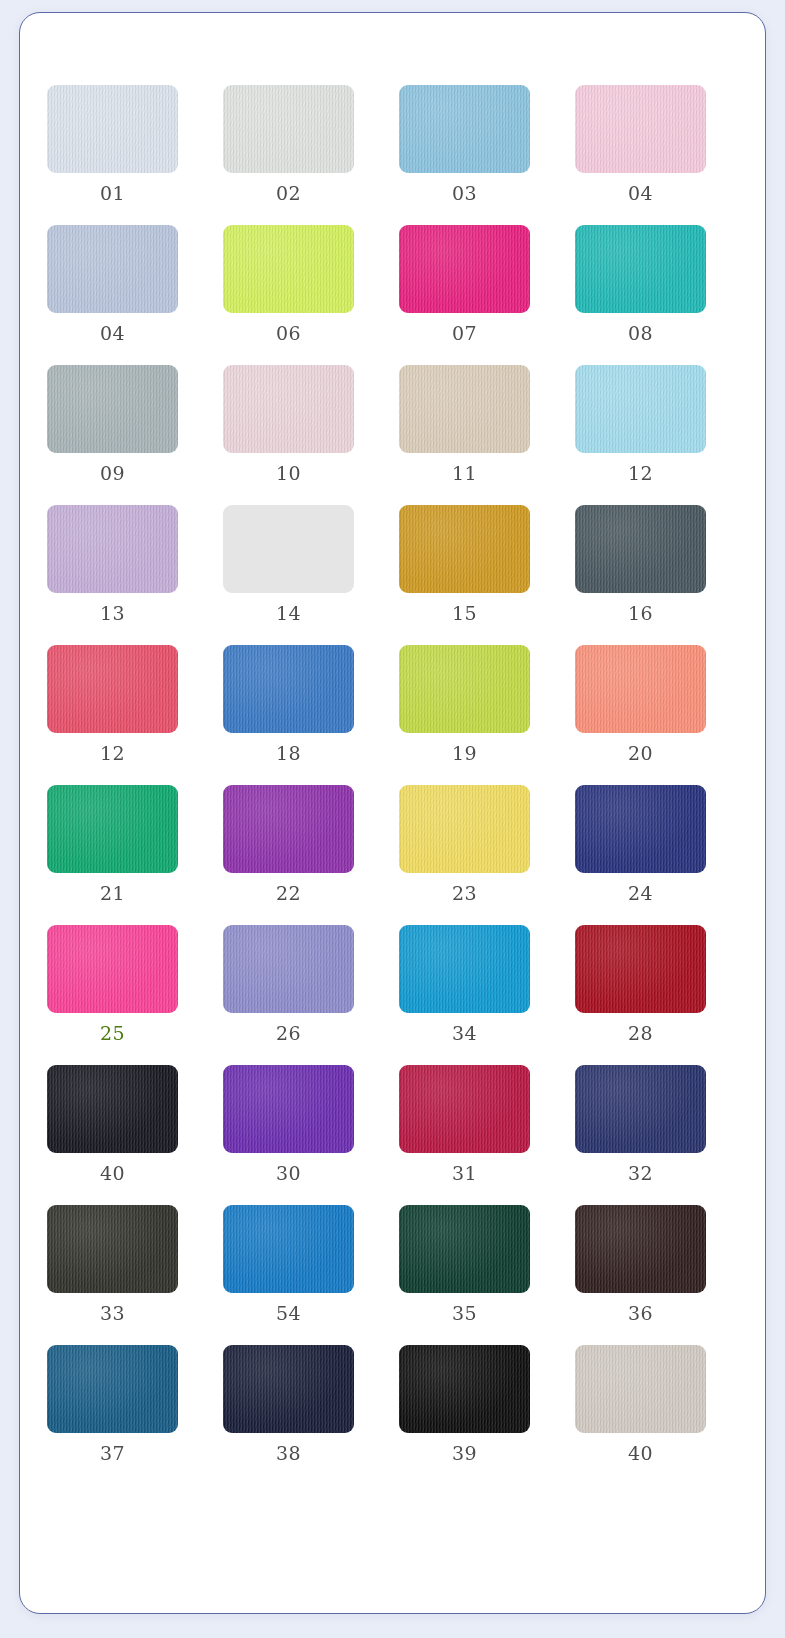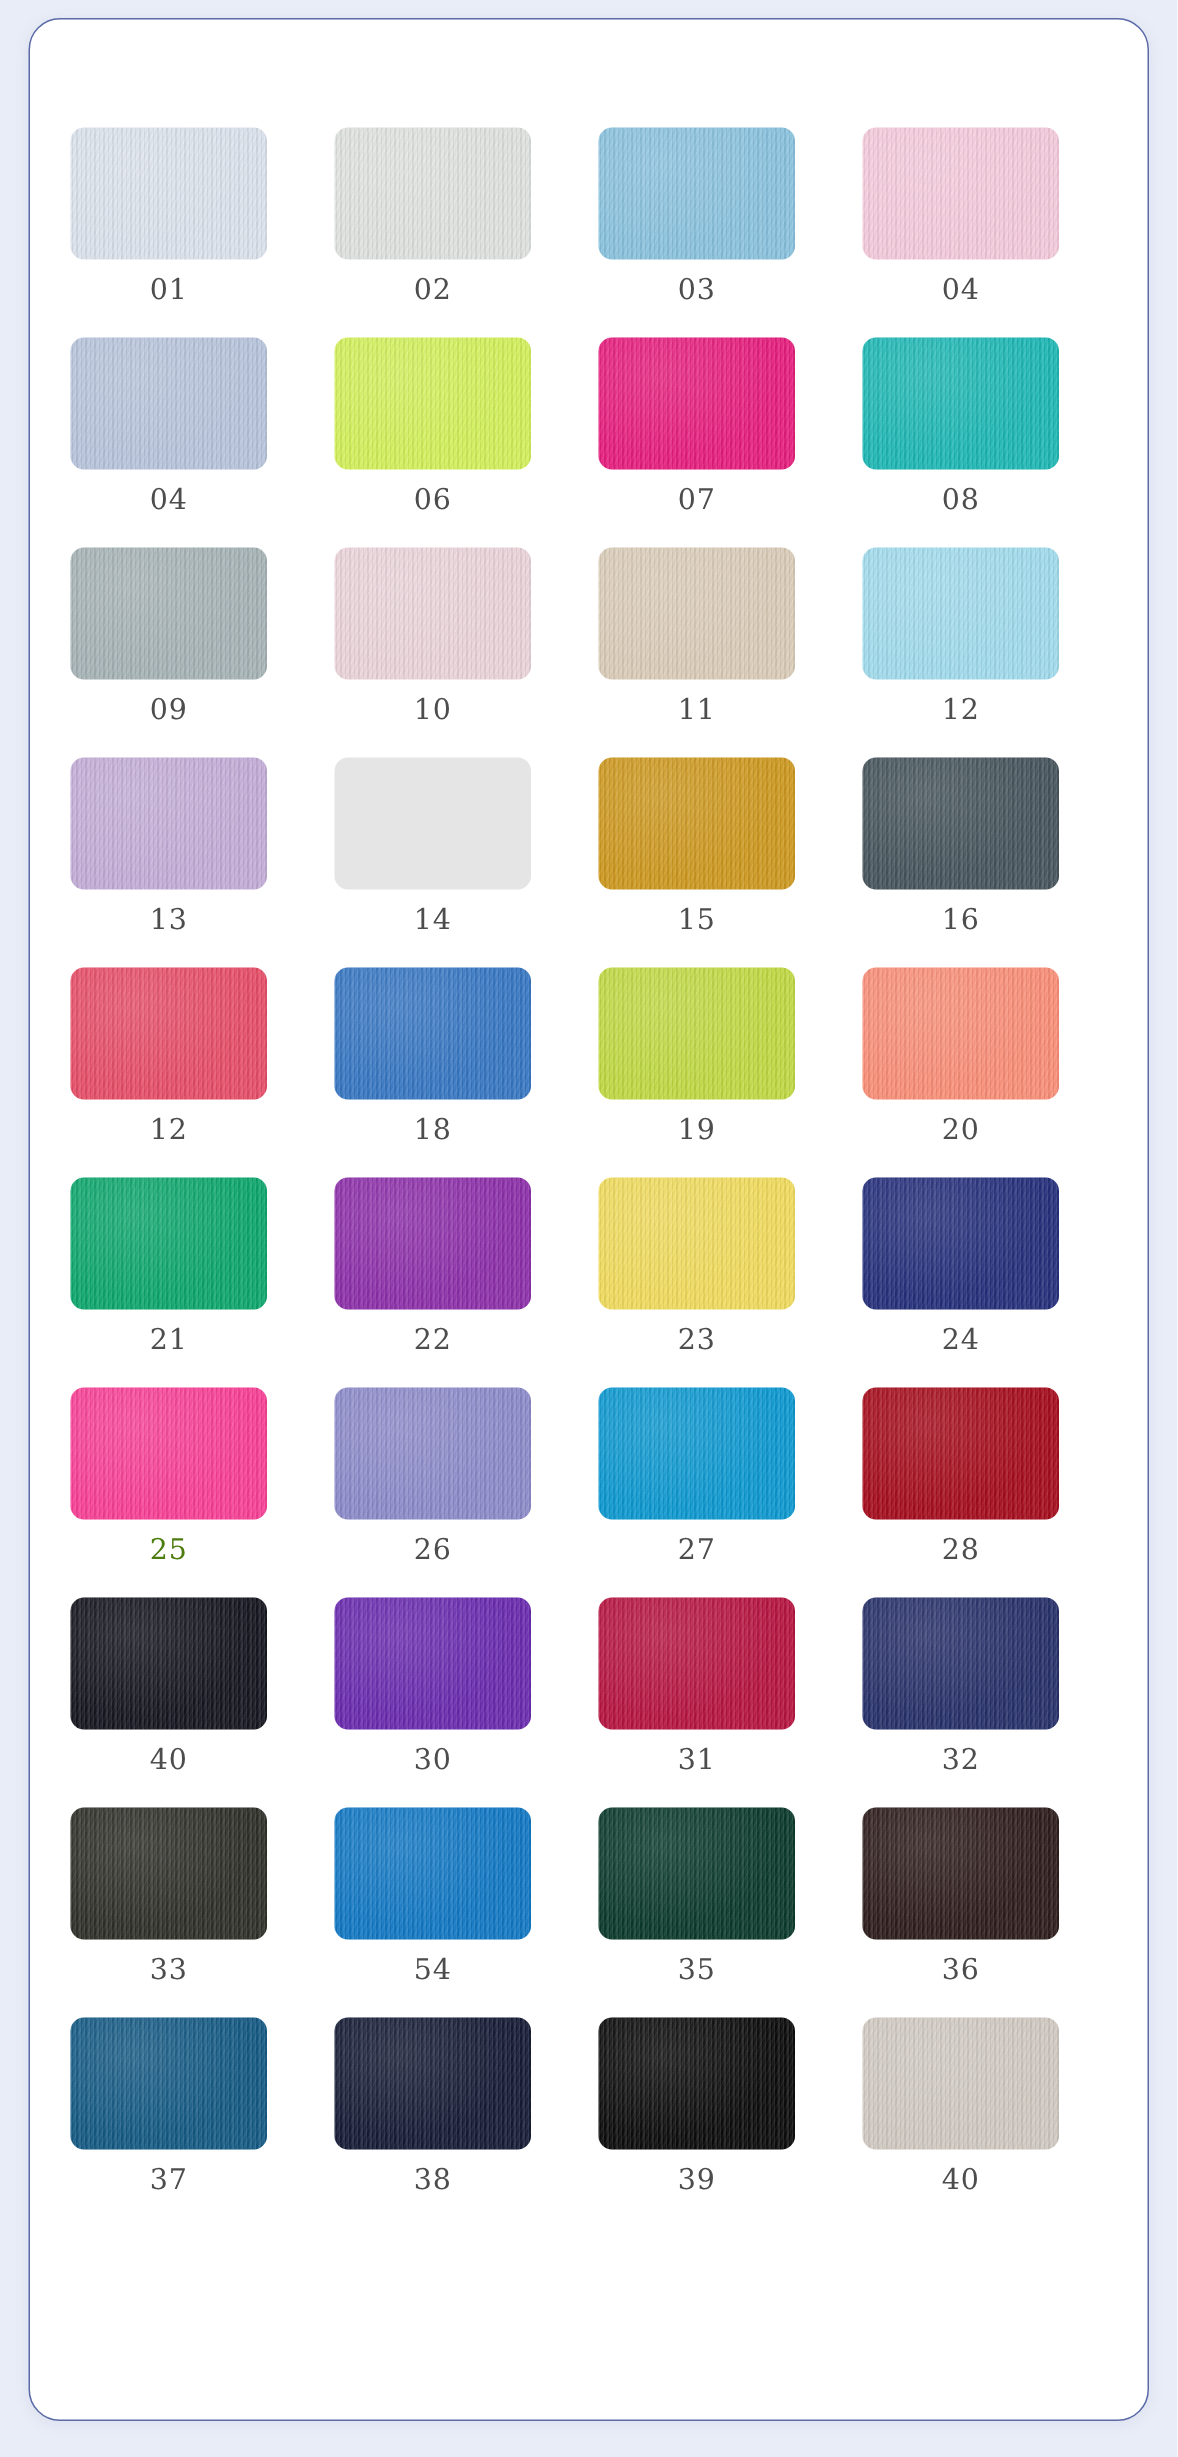--- a/index.html
+++ b/index.html
@@ -211,21 +211,21 @@
       <div class="swatch-cell">
         <div class="swatch-chip" style="background-color: rgb(250, 65, 151);"></div>
         <div class="swatch-label" style="color: #4d7c0f;">25</div>
       </div>
       <div class="swatch-cell">
         <div class="swatch-chip" style="background-color: rgb(142, 140, 203);"></div>
         <div class="swatch-label" style="color: rgb(77, 77, 77);">26</div>
       </div>
       <div class="swatch-cell">
         <div class="swatch-chip" style="background-color: rgb(14, 154, 210);"></div>
-        <div class="swatch-label" style="color: rgb(77, 77, 77);">27</div>
+        <div class="swatch-label" style="color: rgb(77, 77, 77);">34</div>
       </div>
       <div class="swatch-cell">
         <div class="swatch-chip" style="background-color: rgb(167, 13, 29);"></div>
         <div class="swatch-label" style="color: rgb(77, 77, 77);">28</div>
       </div>
       <div class="swatch-cell">
         <div class="swatch-chip" style="background-color: rgb(21, 22, 31);"></div>
         <div class="swatch-label" style="color: rgb(77, 77, 77);">40</div>
       </div>
       <div class="swatch-cell">

